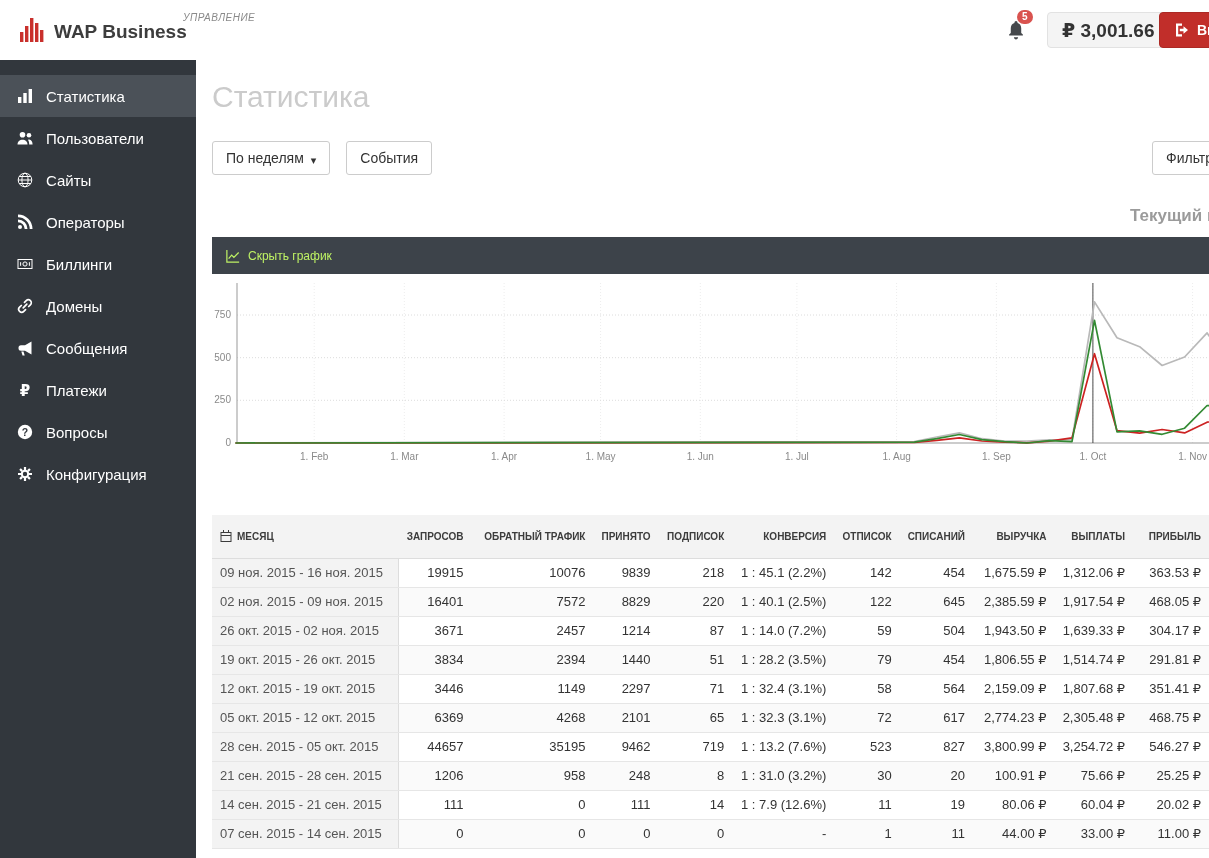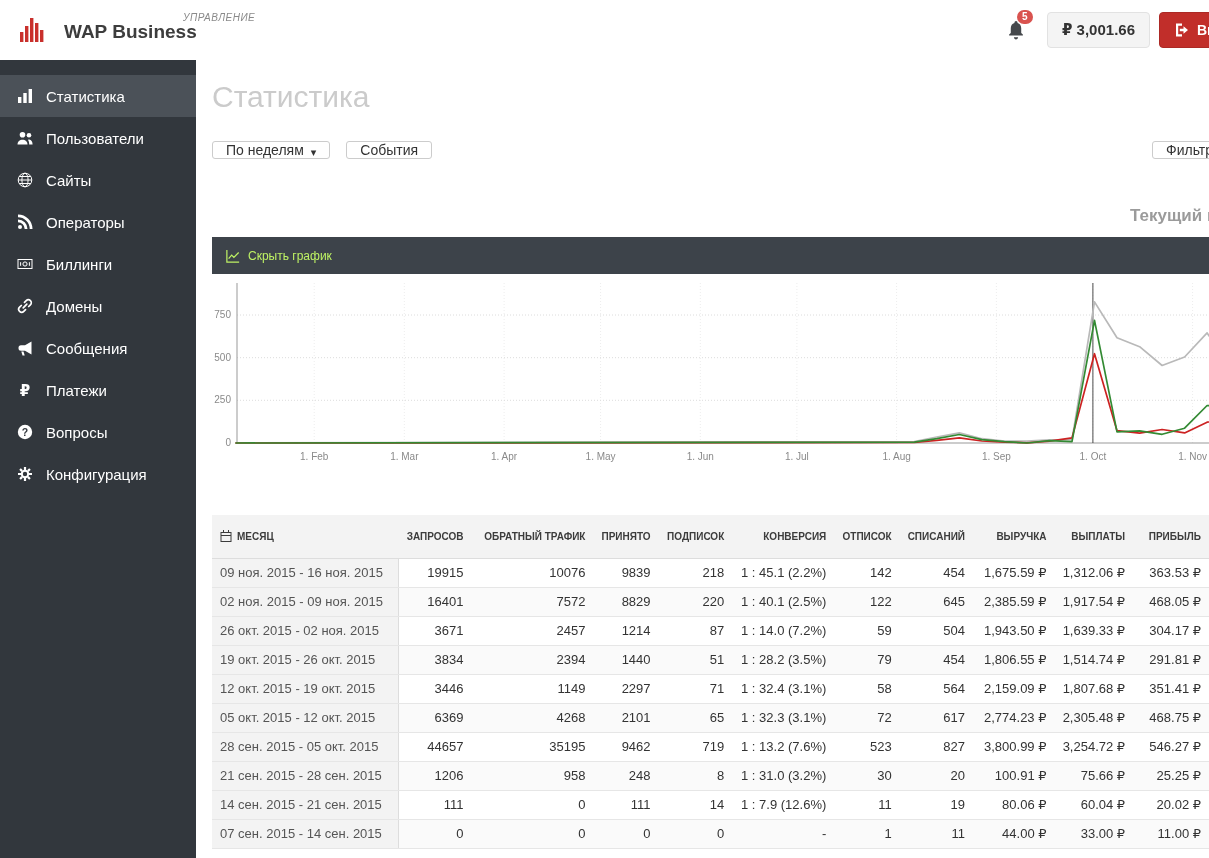--- a/index.html
+++ b/index.html
@@ -2,47 +2,47 @@
 <html><head>
 <meta charset="utf-8">
 <style>
   html,body{margin:0;padding:0;}
   body{width:1209px;height:858px;overflow:hidden;background:#fff;
        font-family:"Liberation Sans","DejaVu Sans",sans-serif;color:#333;}
   .app{position:relative;width:1209px;height:858px;overflow:hidden;background:#fff;}
 
   
   header{position:absolute;top:0;left:0;width:100%;height:60px;background:#fff;z-index:3;}
-  .logo{position:absolute;left:20px;top:14px;display:flex;align-items:flex-end;gap:18px;cursor:pointer;}
+  .logo{position:absolute;left:20px;top:14px;display:flex;align-items:flex-end;gap:8px;cursor:pointer;}
   .logo-text{font-size:19px;font-weight:bold;color:#3d3d3d;line-height:1;padding-bottom:3px;}
   .section-label{position:absolute;left:183px;top:12px;font-size:10px;font-style:italic;color:#8a8a8a;letter-spacing:.5px;}
   .bell-wrap{position:absolute;left:1006px;top:19px;width:26px;height:26px;cursor:pointer;}
   .badge{position:absolute;top:-9px;left:11px;background:#d9534f;color:#fff;font-size:10px;font-weight:bold;
          border-radius:9px;padding:2px 5px;line-height:1;}
   .balance{position:absolute;left:1047px;top:12px;height:36px;box-sizing:border-box;display:flex;align-items:center;
            background:#f4f4f4;border:1px solid #e2e2e2;border-radius:4px;padding:0 14px;font-weight:bold;
-           font-size:15px;color:#333;cursor:pointer;white-space:nowrap;}
+           font-size:19px;color:#333;cursor:pointer;white-space:nowrap;}
   .logout{position:absolute;left:1159px;top:12px;height:36px;display:flex;align-items:center;gap:7px;
           background:#c12e2a;border:1px solid #ac2925;border-radius:4px;color:#fff;font-weight:bold;
           font-size:14px;padding:0 14px;font-family:inherit;cursor:pointer;white-space:nowrap;}
 
   
   #sidebar{position:absolute;left:0;top:60px;width:196px;bottom:0;background:#32373d;padding-top:15px;
            box-sizing:border-box;z-index:2;}
   .side-item{display:flex;align-items:center;height:42px;padding:0 14px 0 17px;color:#fff;font-size:15px;cursor:pointer;}
   .side-item.active{background:#4b5158;}
   .side-icon{width:16px;height:16px;margin-right:13px;display:inline-flex;flex:0 0 16px;}
   .side-icon svg{width:16px;height:16px;}
   .side-chevron{margin-left:auto;font-size:18px;color:#eee;line-height:1;font-weight:bold;}
 
   
   main{position:absolute;left:196px;top:60px;right:0;bottom:0;background:#fff;overflow:hidden;}
   .page-title{position:absolute;left:16px;top:20px;font-size:30px;font-weight:400;color:#cbcbcb;margin:0;}
   .controls{position:absolute;left:16px;top:81px;display:flex;gap:16px;}
-  .btn{background:#fff;border:1px solid #ccc;border-radius:3px;padding:0 13px;font-size:14px;color:#333;
+  .btn{background:#fff;border:1px solid #ccc;border-radius:3px;padding:8px 13px;font-size:14px;color:#333;
        font-family:inherit;cursor:pointer;display:flex;align-items:flex-end;gap:7px;white-space:nowrap;}
   .caret{font-size:11px;line-height:1;}
   .filter-btn{position:absolute;left:956px;top:81px;}
   .current-label{position:absolute;left:934px;top:146px;font-size:17px;font-weight:bold;color:#9b9b9b;white-space:nowrap;}
 
   
   .chart-panel{position:absolute;left:16px;top:177px;right:0;}
   .chart-header{height:37px;box-sizing:border-box;background:#3d434a;color:#bef264;display:flex;align-items:center;
                 gap:8px;padding:0 14px;font-size:12px;cursor:pointer;}
   .chart-header svg{width:14px;height:14px;}

